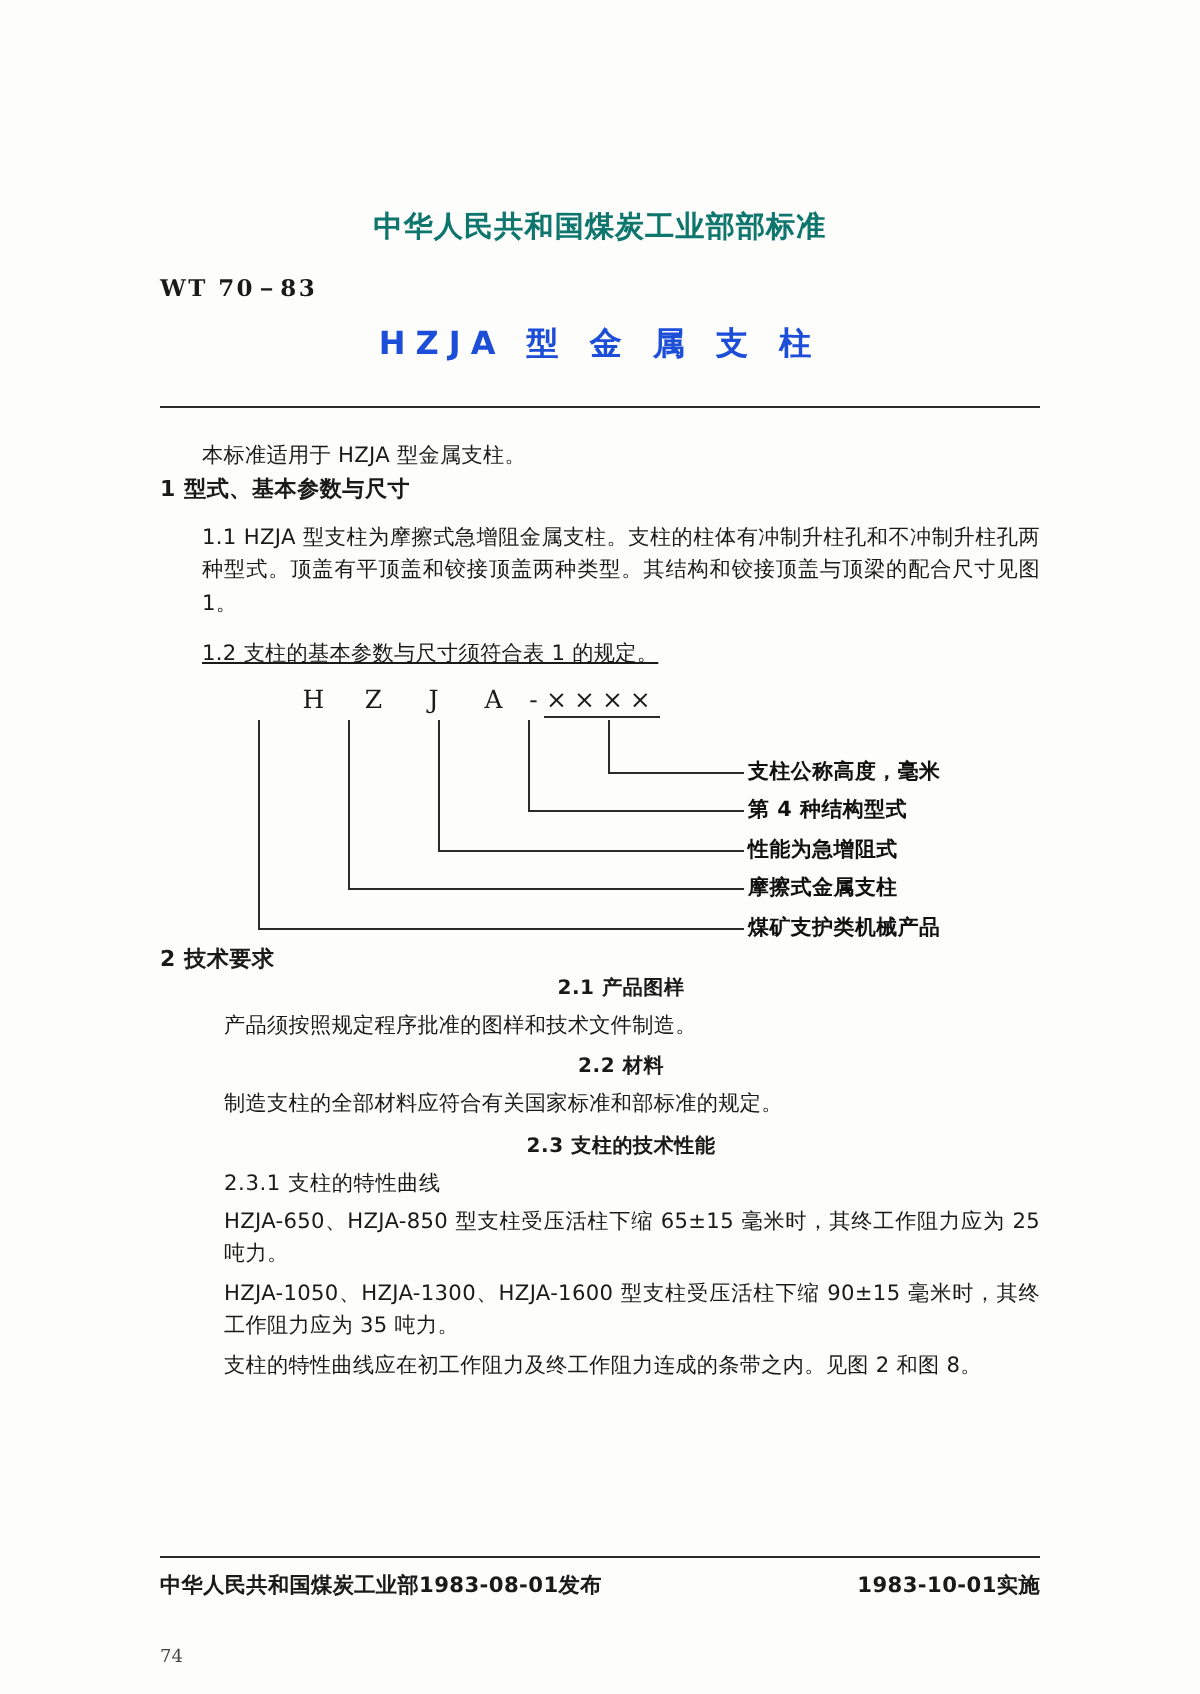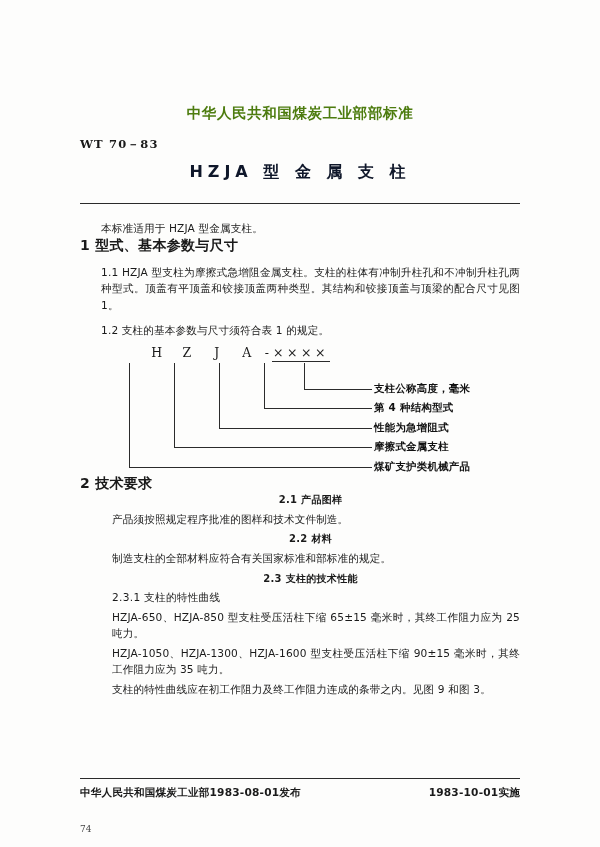--- a/index.html
+++ b/index.html
@@ -27,38 +27,38 @@
     width: 440px;
   }
 
   
   .org-title {
     text-align: center;
     font-size: 14.5px;
     font-weight: bold;
     letter-spacing: 0.6px;
     margin-top: 104px;
-    color: #4d7c0f;
+    color: #0f766e;
   }
   .std-no {
     text-align: left;
     font-size: 11.5px;
     font-weight: bold;
     letter-spacing: 1.2px;
     margin-top: 14px;
     padding-right: 2px;
     font-family: "DejaVu Serif", "Liberation Serif", serif;
   }
   .doc-title {
     text-align: center;
     font-size: 16px;
     font-weight: bold;
     letter-spacing: 5px;
     margin-top: 10px;
-    color: #0f172a;
+    color: #1d4ed8;
   }
   .title-rule {
     height: 0;
     border-top: 1.6px solid #2a2a2a;
     margin-top: 20px;
     width: 440px;
   }
 
   
   .para {
@@ -67,21 +67,21 @@
     margin: 0;
     text-align: justify;
     letter-spacing: 0.15px;
   }
   .indent1 { text-indent: 21px; }
   .gap-sm { margin-top: 9px; }
   .gap-md { margin-top: 13px; }
   .gap-lg { margin-top: 16px; }
 
   .h-sec {
-    font-size: 14px;
+    font-size: 11px;
     font-weight: bold;
     letter-spacing: 0.3px;
     margin: 0;
   }
   .h-sub {
     font-size: 10px;
     font-weight: bold;
     letter-spacing: 0.3px;
     margin: 0;
     padding-left: 21px;
@@ -191,21 +191,21 @@
     <div class="doc-title">HZJA 型 金 属 支 柱</div>
 
     <div class="title-rule"></div>
 
     <p class="para indent1 gap-lg">本标准适用于 HZJA 型金属支柱。</p>
 
     <p class="h-sec gap-md">1  型式、基本参数与尺寸</p>
 
     <p class="para gap-sm" style="padding-left:21px;text-indent:0;">1.1  HZJA 型支柱为摩擦式急增阻金属支柱。支柱的柱体有冲制升柱孔和不冲制升柱孔两种型式。顶盖有平顶盖和铰接顶盖两种类型。其结构和铰接顶盖与顶梁的配合尺寸见图 1。</p>
 
-    <p class="para gap-sm" style="padding-left:21px;">1.2  支柱的基本参数与尺寸须符合表 1 的规定。</p>
+    <p class="para gap-sm" style="padding-left:21px;text-decoration:underline;">1.2  支柱的基本参数与尺寸须符合表 1 的规定。</p>
 
 
     <div class="code-diagram">
 
       <div class="code-letters">
         <span class="L">H</span><span class="L">Z</span><span class="L">J</span><span class="L">A</span><span class="code-dash">-</span><span class="code-xs">××××</span>
       </div>
 
       <div class="vline" style="left:224px; top:18px; height:26px;"></div>
       <div class="hline" style="left:224px; top:44px; width:68px;"></div>
@@ -237,21 +237,21 @@
     <p class="para body-ind" style="margin-top:4px;">制造支柱的全部材料应符合有关国家标准和部标准的规定。</p>
 
     <p class="h-sub" style="margin-top:5px;">2.3  支柱的技术性能</p>
 
     <p class="h-subsub" style="margin-top:5px;padding-left:32px;">2.3.1   支柱的特性曲线</p>
 
     <p class="para body-ind" style="margin-top:4px;">HZJA-650、HZJA-850 型支柱受压活柱下缩 65±15 毫米时，其终工作阻力应为 25 吨力。</p>
 
     <p class="para" style="margin-top:3px;padding-left:32px;text-indent:0;">HZJA-1050、HZJA-1300、HZJA-1600 型支柱受压活柱下缩 90±15 毫米时，其终工作阻力应为 35 吨力。</p>
 
-    <p class="para body-ind" style="margin-top:3px;">支柱的特性曲线应在初工作阻力及终工作阻力连成的条带之内。见图 9 和图 3。</p>
+    <p class="para body-ind" style="margin-top:3px;">支柱的特性曲线应在初工作阻力及终工作阻力连成的条带之内。见图 2 和图 8。</p>
 
   </div>
 
   <div class="footer">
     <div class="footer-rule"></div>
     <div class="footer-row">
       <span>中华人民共和国煤炭工业部1983-08-01发布</span>
       <span>1983-10-01实施</span>
     </div>
   </div>

